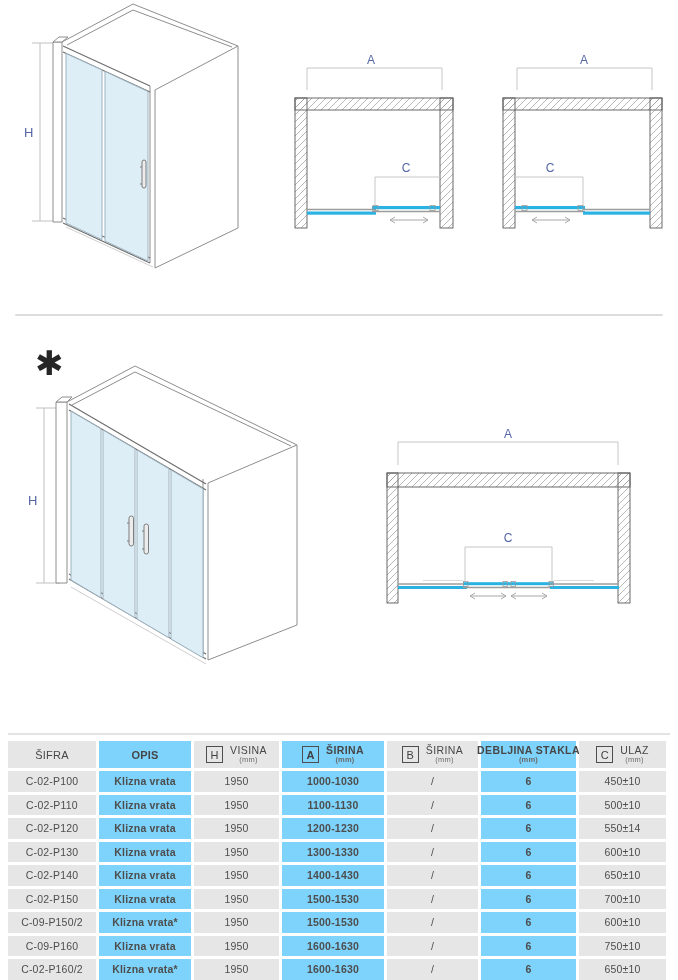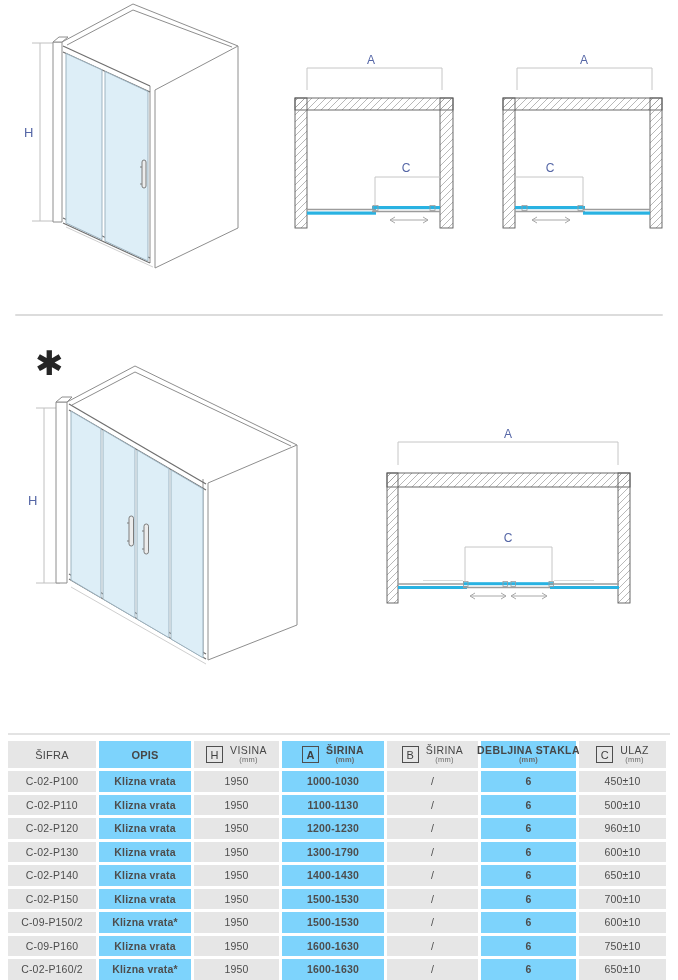--- a/index.html
+++ b/index.html
@@ -302,27 +302,27 @@
       <div class="td w">6</div>
       <div class="td g">500±10</div>
     </div>
     <div class="tr">
       <div class="td g">C-02-P120</div>
       <div class="td w">Klizna vrata</div>
       <div class="td g">1950</div>
       <div class="td w">1200-1230</div>
       <div class="td g">/</div>
       <div class="td w">6</div>
-      <div class="td g">960±10</div>
+      <div class="td g">550±14</div>
     </div>
     <div class="tr">
       <div class="td g">C-02-P130</div>
       <div class="td w">Klizna vrata</div>
       <div class="td g">1950</div>
-      <div class="td w">1300-1790</div>
+      <div class="td w">1300-1330</div>
       <div class="td g">/</div>
       <div class="td w">6</div>
       <div class="td g">600±10</div>
     </div>
     <div class="tr">
       <div class="td g">C-02-P140</div>
       <div class="td w">Klizna vrata</div>
       <div class="td g">1950</div>
       <div class="td w">1400-1430</div>
       <div class="td g">/</div>

